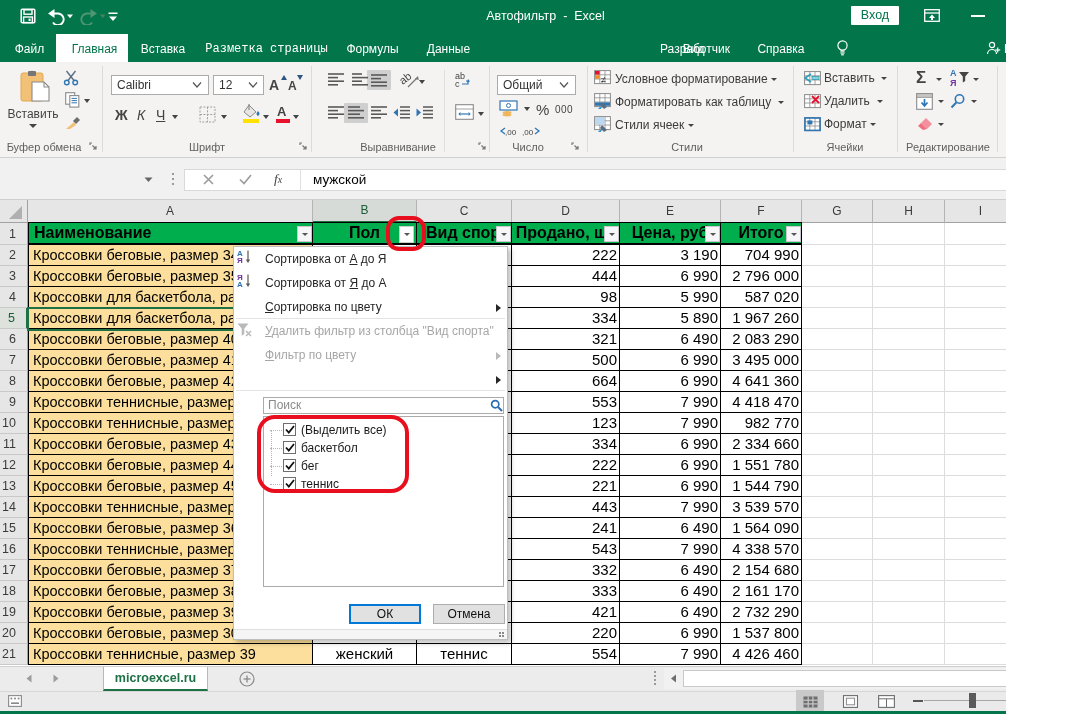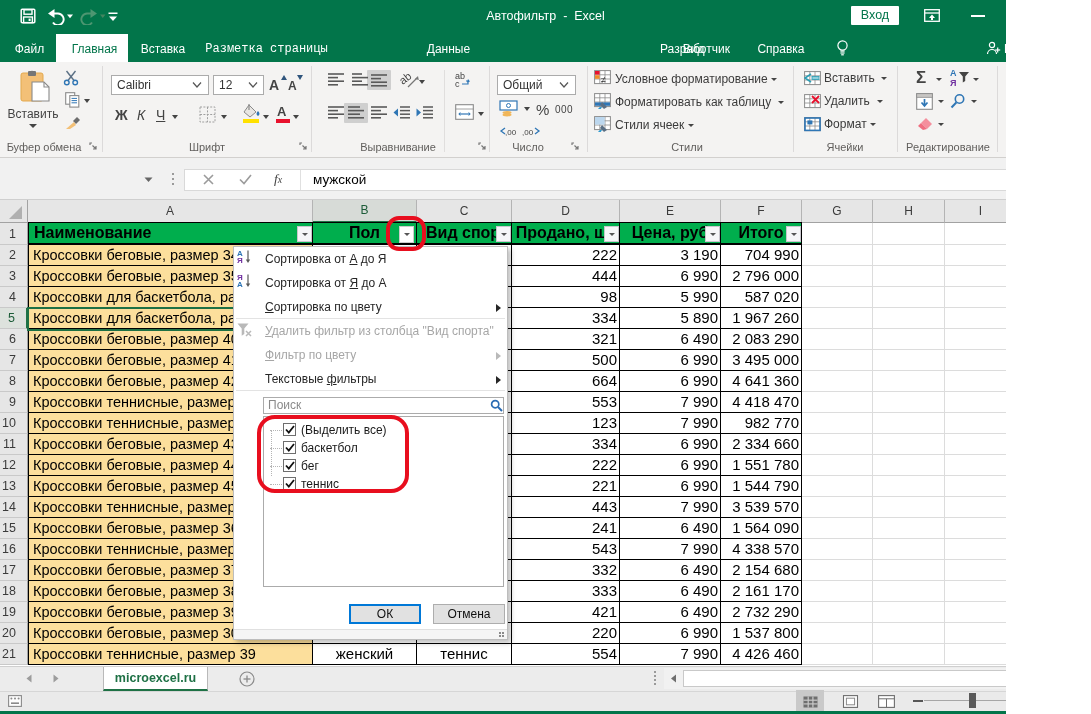--- a/index.html
+++ b/index.html
@@ -58,20 +58,21 @@
 <svg class="abs" style="left:1063px;top:9px;" width="13" height="13" viewBox="0 0 13 13">
 <line x1="0.5" y1="0.5" x2="12.5" y2="12.5" stroke="#fff" stroke-width="1.4"></line>
 <line x1="12.5" y1="0.5" x2="0.5" y2="12.5" stroke="#fff" stroke-width="1.4"></line>
     </svg>
 <div class="abs" style="left:0;top:33px;width:1091px;height:29px;background:#02754a;"></div>
 <div class="abs" style="left:56px;top:34px;width:72px;height:28px;background:#fff;"></div>
 <div class="abs" style="left:-50.5px;top:36px;width:160px;height:26px;color:#fff;font-size:12px;text-align:center;line-height:26px;">Файл</div>
 <div class="abs" style="left:14.5px;top:36px;width:160px;height:26px;color:#02754a;font-size:12px;text-align:center;line-height:26px;">Главная</div>
 <div class="abs" style="left:83px;top:36px;width:160px;height:26px;color:#fff;font-size:12px;text-align:center;line-height:26px;">Вставка</div>
 <div class="abs" style="left:186.5px;top:36px;width:160px;height:26px;color:#fff;font-size:12px;text-align:center;line-height:26px;font-family:Liberation Mono, monospace;">Разметка страницы</div>
+<div class="abs" style="left:292.5px;top:36px;width:160px;height:26px;color:#fff;font-size:12px;text-align:center;line-height:26px;">Формулы</div>
 <div class="abs" style="left:368.5px;top:36px;width:160px;height:26px;color:#fff;font-size:12px;text-align:center;line-height:26px;">Данные</div>
 <div class="abs" style="left:544.5px;top:36px;width:160px;height:26px;color:#fff;font-size:12px;text-align:right;line-height:26px;">Вид</div>
 <div class="abs" style="left:615px;top:36px;width:160px;height:26px;color:#fff;font-size:12px;text-align:center;line-height:26px;">Разработчик</div>
 <div class="abs" style="left:701px;top:36px;width:160px;height:26px;color:#fff;font-size:12px;text-align:center;line-height:26px;">Справка</div>
 <svg class="abs" style="left:836px;top:40px;" width="13" height="16" viewBox="0 0 13 16">
 <circle cx="6.5" cy="5.5" r="4.6" fill="none" stroke="#fff" stroke-width="1.2"></circle>
 <rect x="4.4" y="10.5" width="4.2" height="1.2" fill="#fff"></rect>
 <rect x="4.4" y="12.4" width="4.2" height="1.2" fill="#fff"></rect>
 <rect x="5.2" y="14.2" width="2.6" height="1.2" fill="#fff"></rect>
     </svg>
@@ -698,21 +699,20 @@
 <div class="mitem " style="left:233px;top:295px;width:275px;z-index:41;padding-left:32px;"><span class="u">С</span>ортировка по цвету</div>
 <div class="abs tri-r" style="left:496px;top:304px;z-index:42;"></div>
 <div class="abs" style="left:236px;top:318px;width:269px;height:1px;background:#e3e3e3;z-index:42;"></div>
 <svg class="abs" style="left:237px;top:323px;z-index:42;" width="16" height="15" viewBox="0 0 16 15">
 <path d="M 0.5 0.5 H 11.5 L 7.3 5.5 V 11 L 4.7 12.8 V 5.5 Z" fill="#b9b9b9"></path>
 <path d="M 9 8 L 14 13 M 14 8 L 9 13" stroke="#b9b9b9" stroke-width="1.5"></path>
     </svg>
 <div class="mitem gray" style="left:233px;top:319px;width:275px;z-index:41;padding-left:32px;"><span class="u">У</span>далить фильтр из столбца "Вид спорта"</div>
 <div class="mitem gray" style="left:233px;top:343px;width:275px;z-index:41;padding-left:32px;"><span class="u">Ф</span>ильтр по цвету</div>
 <div class="abs tri-r" style="left:496px;top:352px;border-left-color:#b9b9b9;z-index:42;"></div>
-<div class="mitem " style="left:233px;top:367px;width:275px;z-index:41;padding-left:32px;">Текстовые <span class="u">ф</span>ильтры</div>
 <div class="abs tri-r" style="left:496px;top:376px;z-index:42;"></div>
 <div class="abs" style="left:236px;top:390px;width:269px;height:1px;background:#e3e3e3;z-index:42;"></div>
 <div class="abs" style="left:263px;top:397px;width:241px;height:17px;background:#fff;border:1px solid #ababab;z-index:42;font-size:12px;color:#8a8a8a;line-height:15px;padding-left:4px;">Поиск</div>
 <svg class="abs" style="left:490px;top:399px;z-index:43;" width="13" height="13" viewBox="0 0 13 13">
 <circle cx="5.2" cy="5.2" r="3.6" fill="none" stroke="#2b6cb3" stroke-width="1.7"></circle>
 <line x1="8" y1="8" x2="12" y2="12" stroke="#2b6cb3" stroke-width="2"></line>
     </svg>
 <div class="abs" style="left:263px;top:416px;width:241px;height:171px;background:#fff;border:1px solid #ababab;z-index:42;"></div>
 <div class="abs" style="left:270px;top:430px;width:12px;height:1px;border-top:1px dotted #b5b5b5;z-index:43;"></div>
 <div class="abs cb" style="left:283px;top:423px;z-index:43;"></div>

